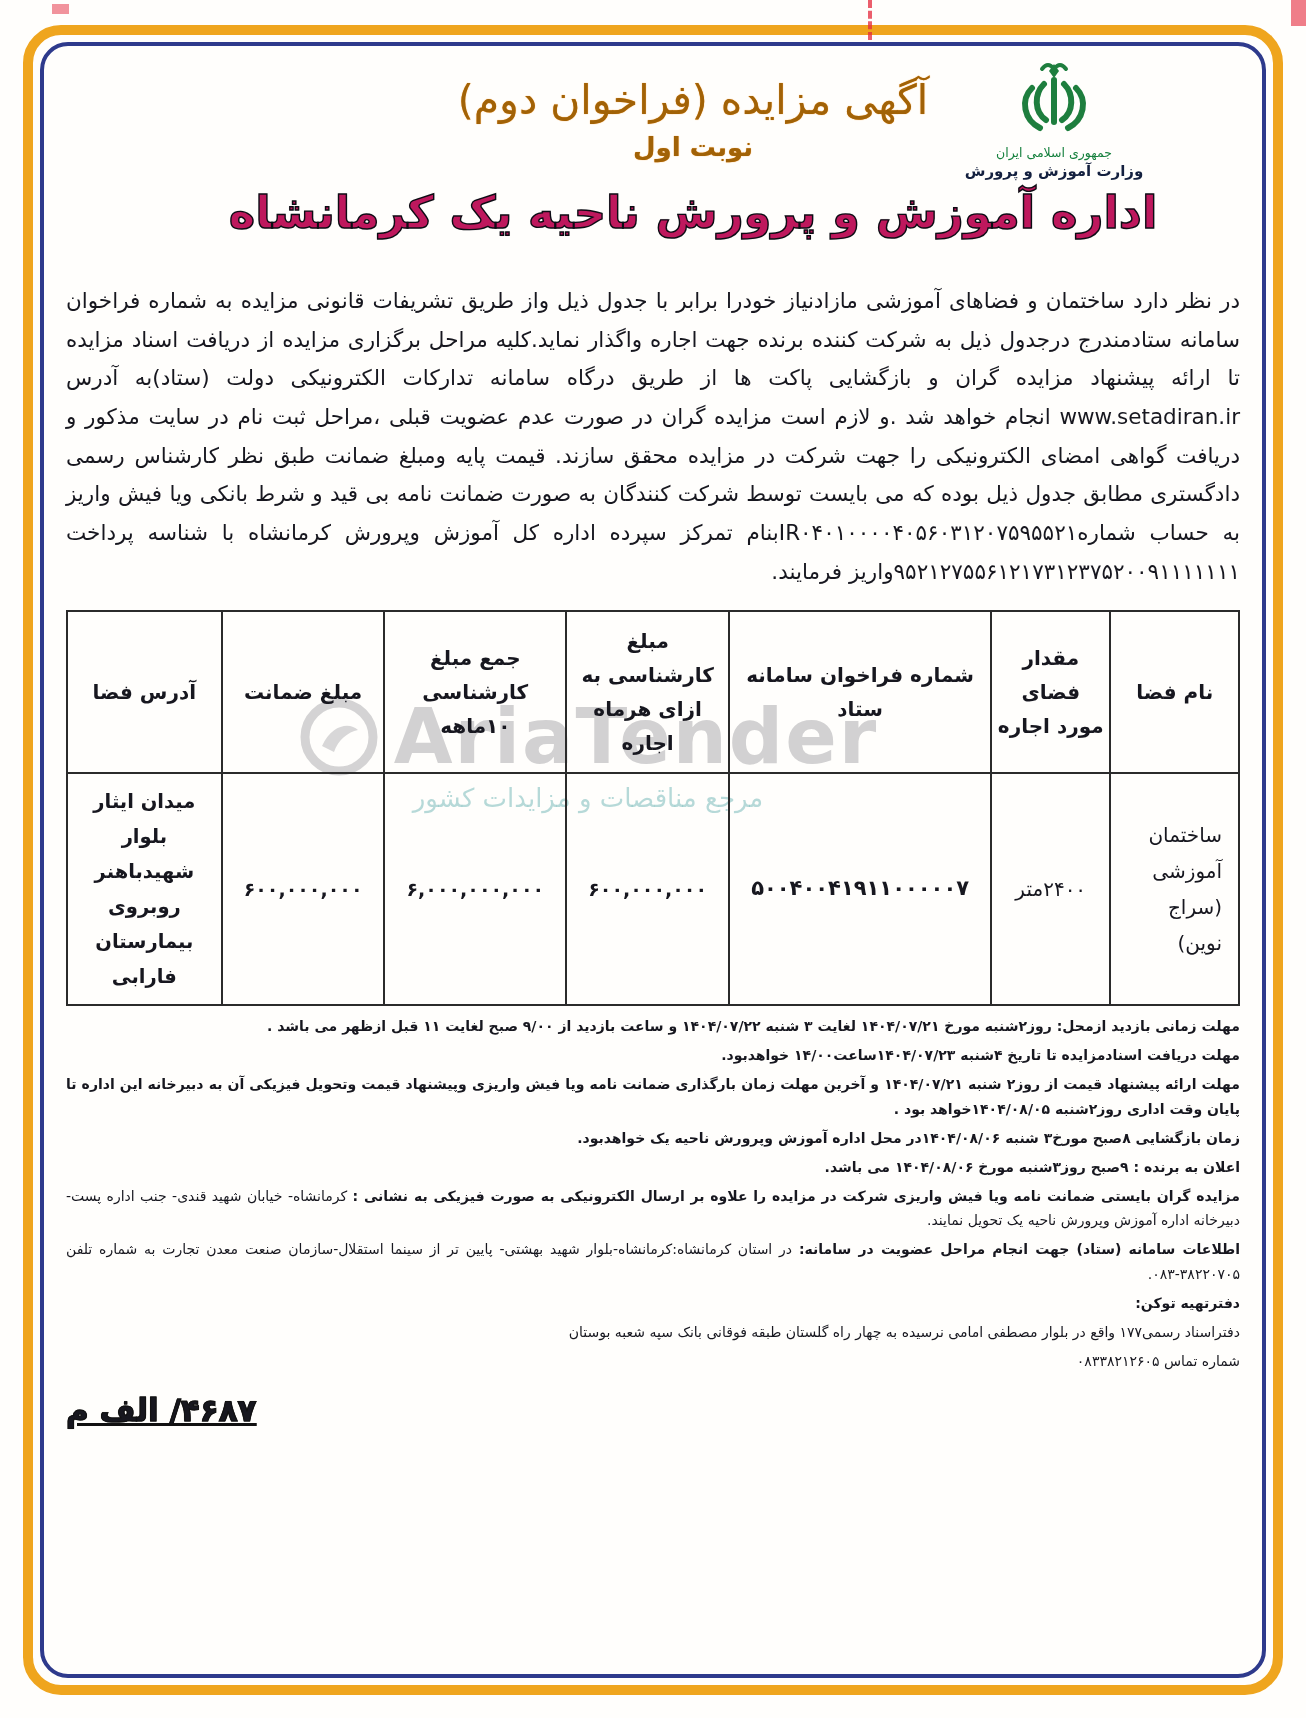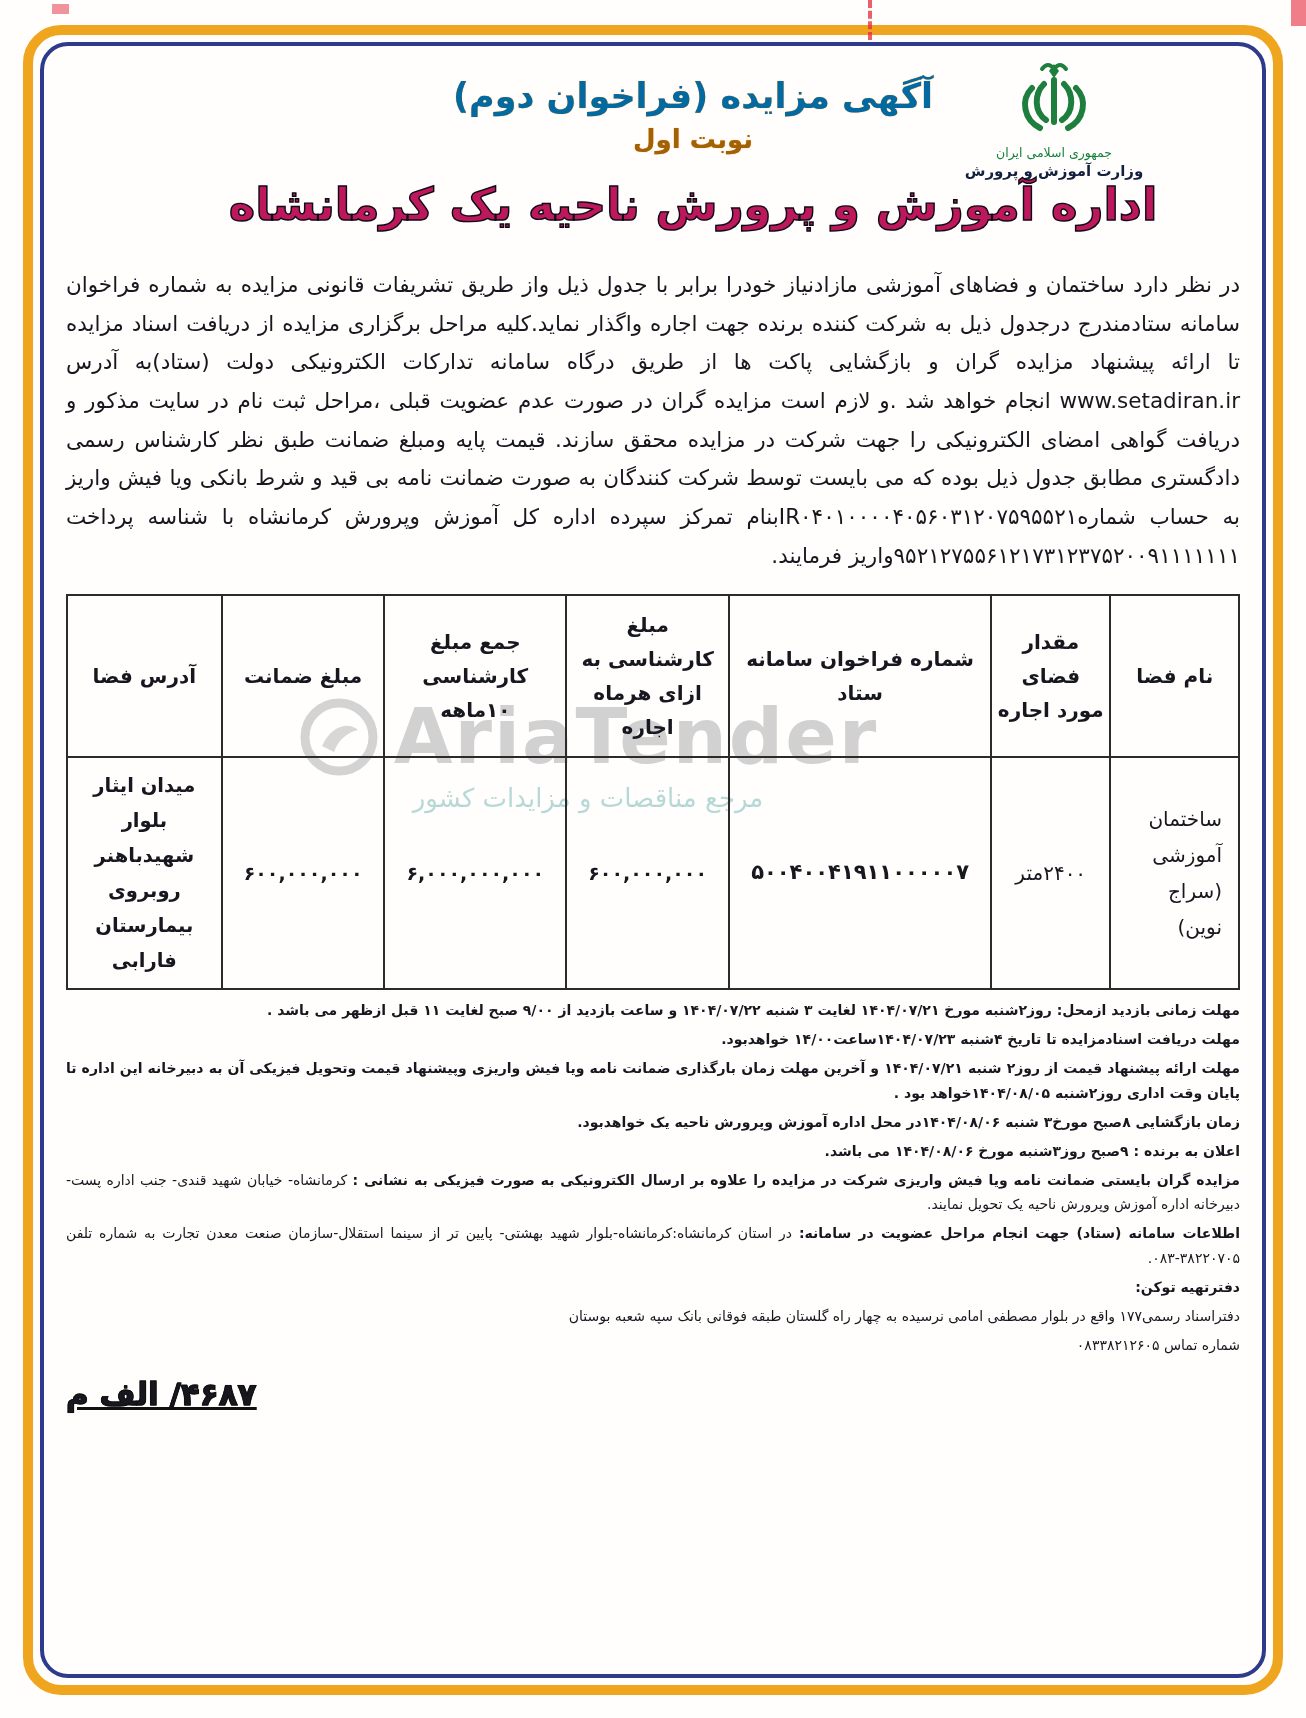--- a/index.html
+++ b/index.html
@@ -12,27 +12,27 @@
         border:4px solid #2e3a8c;border-radius:28px;pointer-events:none;}
   .content{position:absolute;left:66px;top:52px;right:66px;bottom:44px;direction:rtl;color:#17171f;}
 
   
   .header{position:relative;min-height:208px;}
   .emblem{position:absolute;top:4px;right:86px;width:200px;text-align:center;}
   .emblem svg{display:block;margin:0 auto;}
   .emblem .l1{font-size:12.5px;color:#15803d;margin-top:1px;}
   .emblem .l2{font-size:15px;color:#14203f;font-weight:bold;margin-top:2px;}
   .titles{padding-top:24px;text-align:center;transform:translateX(40px);}
-  .ad-title{color:#0369a1;font-weight:bold;font-size:35px;text-shadow:0 0 1px #f6921e;}
+  .ad-title{color:#a16207;font-weight:normal;font-size:41px;text-shadow:0 0 1px #f6921e;}
   .ad-sub{color:#a16207;font-weight:bold;font-size:26px;margin-top:8px;text-shadow:0 0 1px #f6921e;}
   .org-title{color:#be185d;font-weight:bold;font-size:45px;margin:24px 0 0;
         -webkit-text-stroke:1.4px #0c0c14;text-shadow:0 0 1px #0c0c14;}
 
   
-  .intro{margin-top:6px;font-size:21.5px;line-height:1.8;text-align:justify;}
+  .intro{margin-top:22px;font-size:21.5px;line-height:1.8;text-align:justify;}
 
   
   table.t{width:100%;border-collapse:collapse;margin-top:18px;}
   .t th,.t td{border:2px solid #2b2b2b;text-align:center;vertical-align:middle;font-size:20px;}
   .t th{font-weight:bold;padding:12px 4px;height:122px;line-height:1.7;}
   .t td{padding:10px 21px;height:112px;line-height:1.8;}
   .t td.name-cell{text-align:right;padding-right:16px;}
   .t .num{white-space:nowrap;font-weight:bold;font-size:19px;}
   .t .num-long{font-size:21px;letter-spacing:-0.5px;}
   .t .addr{font-weight:bold;font-size:19.5px;}

